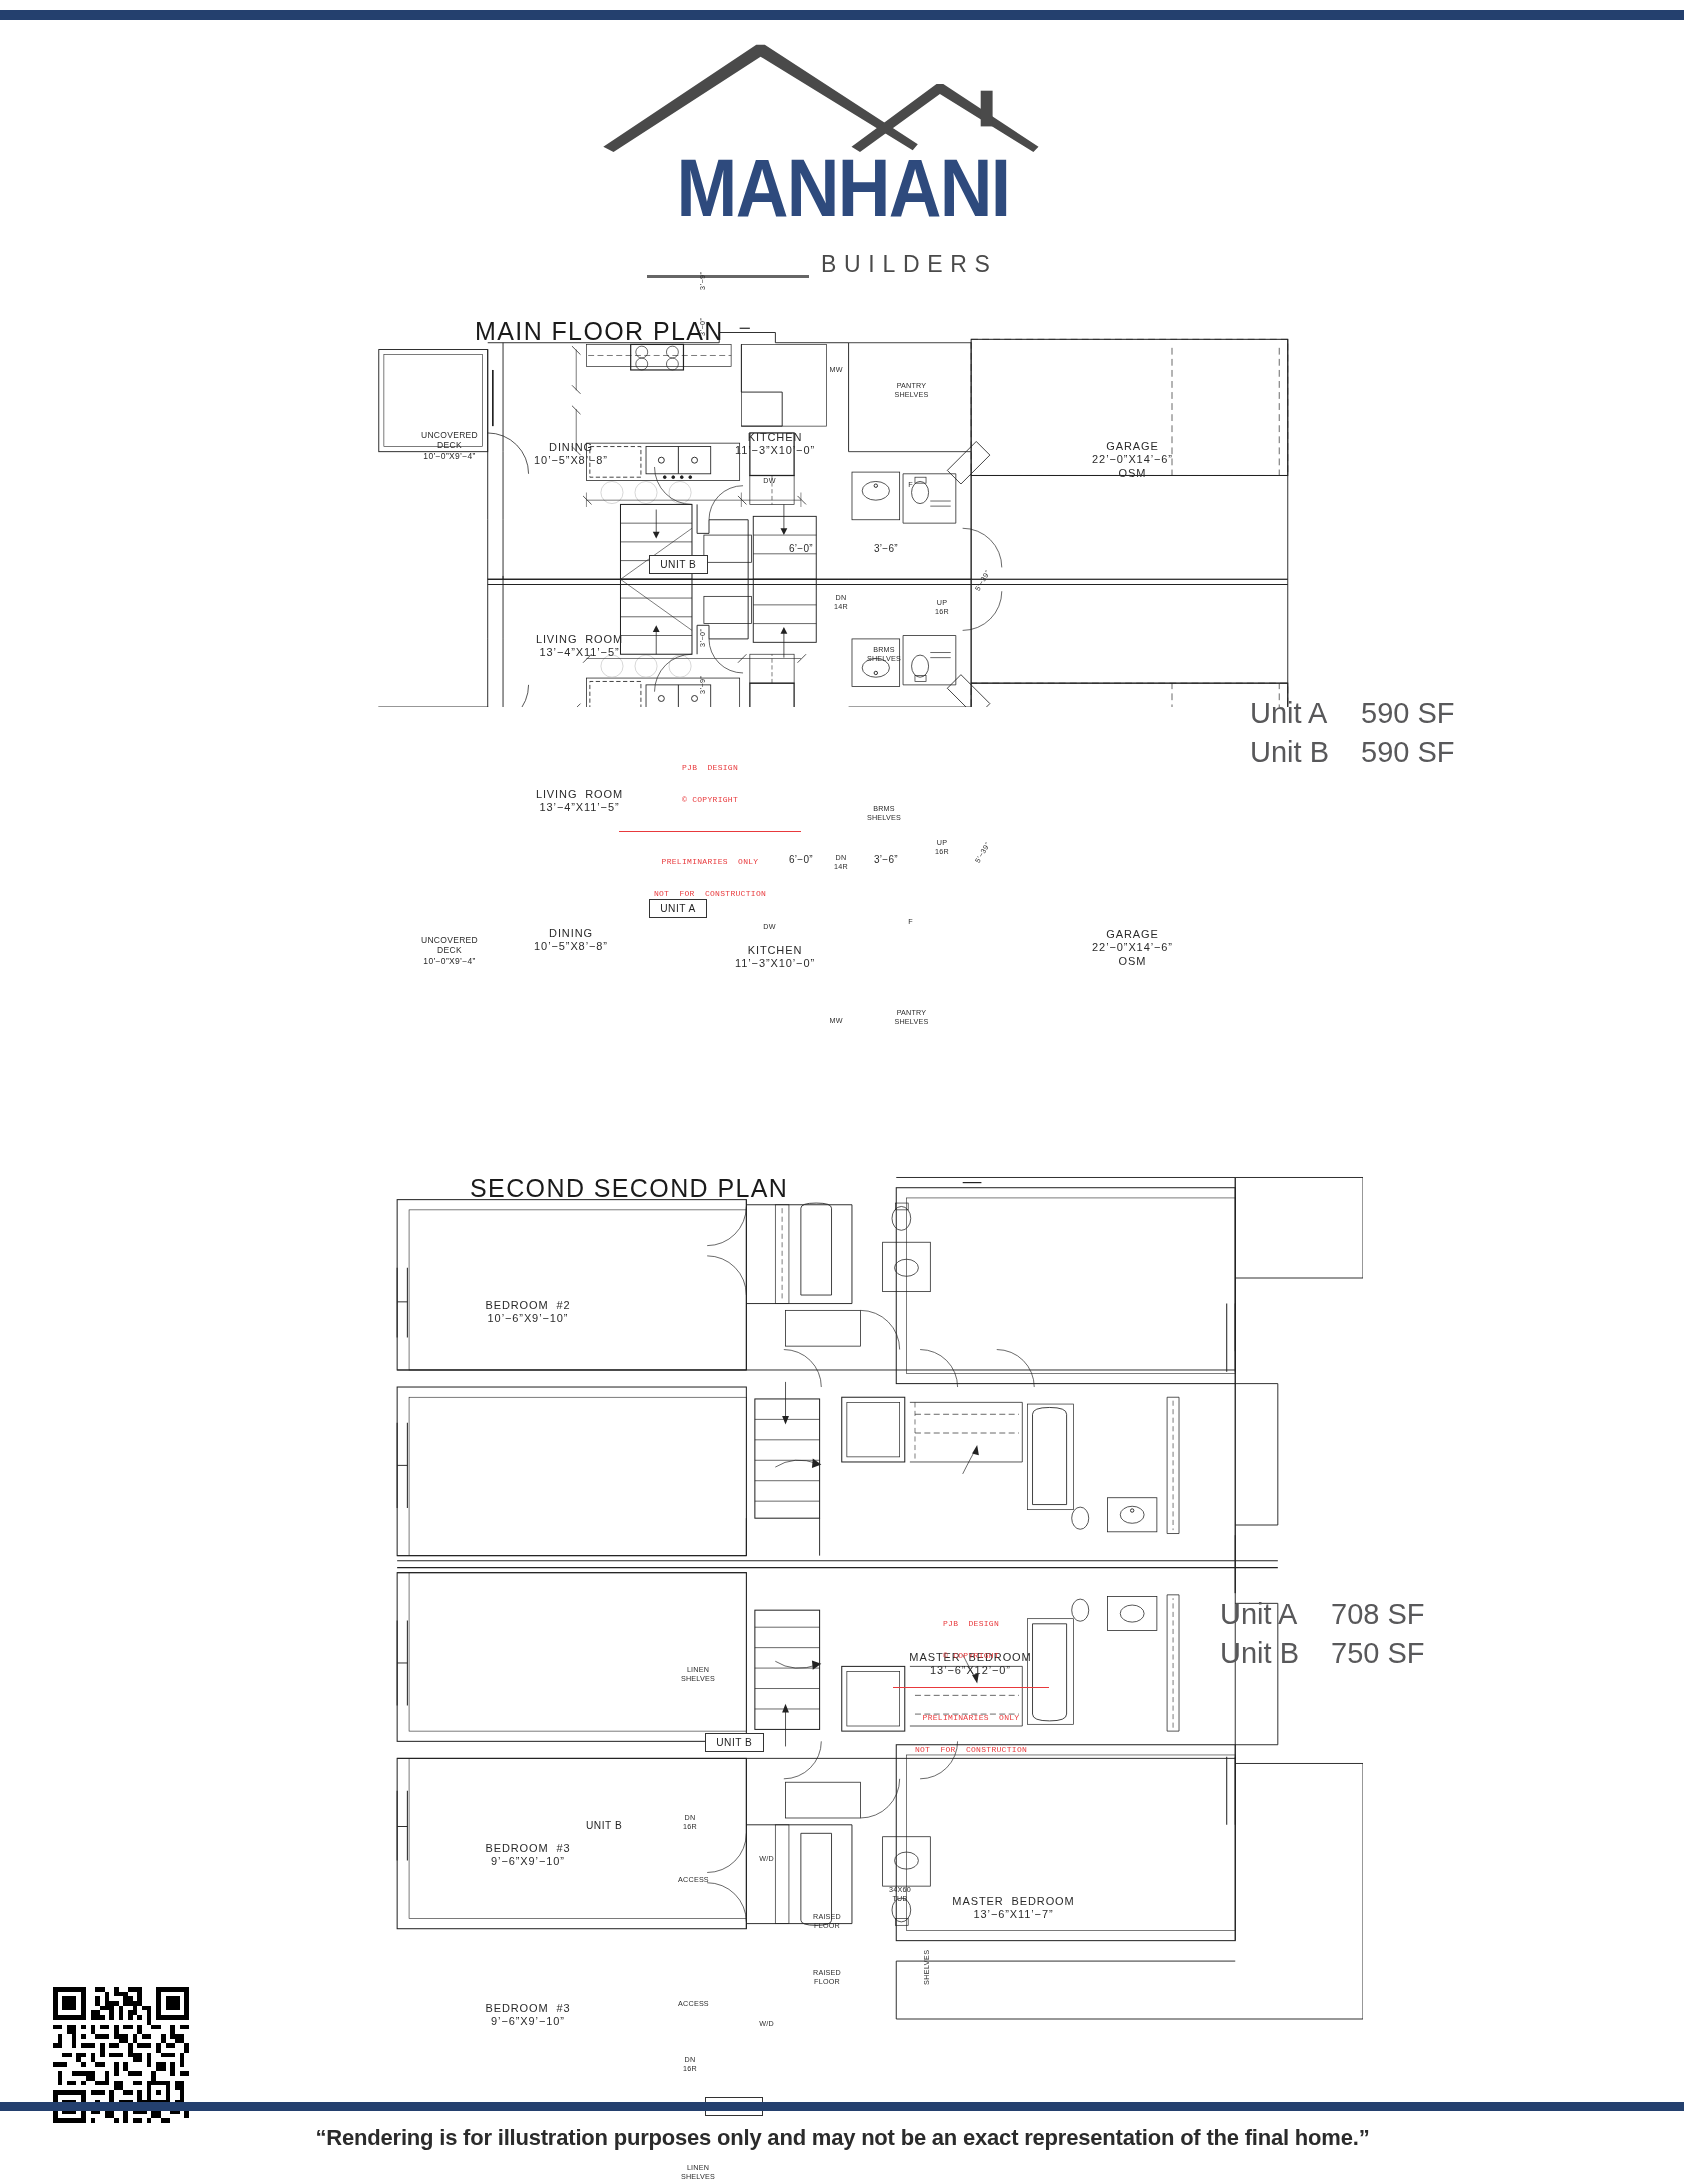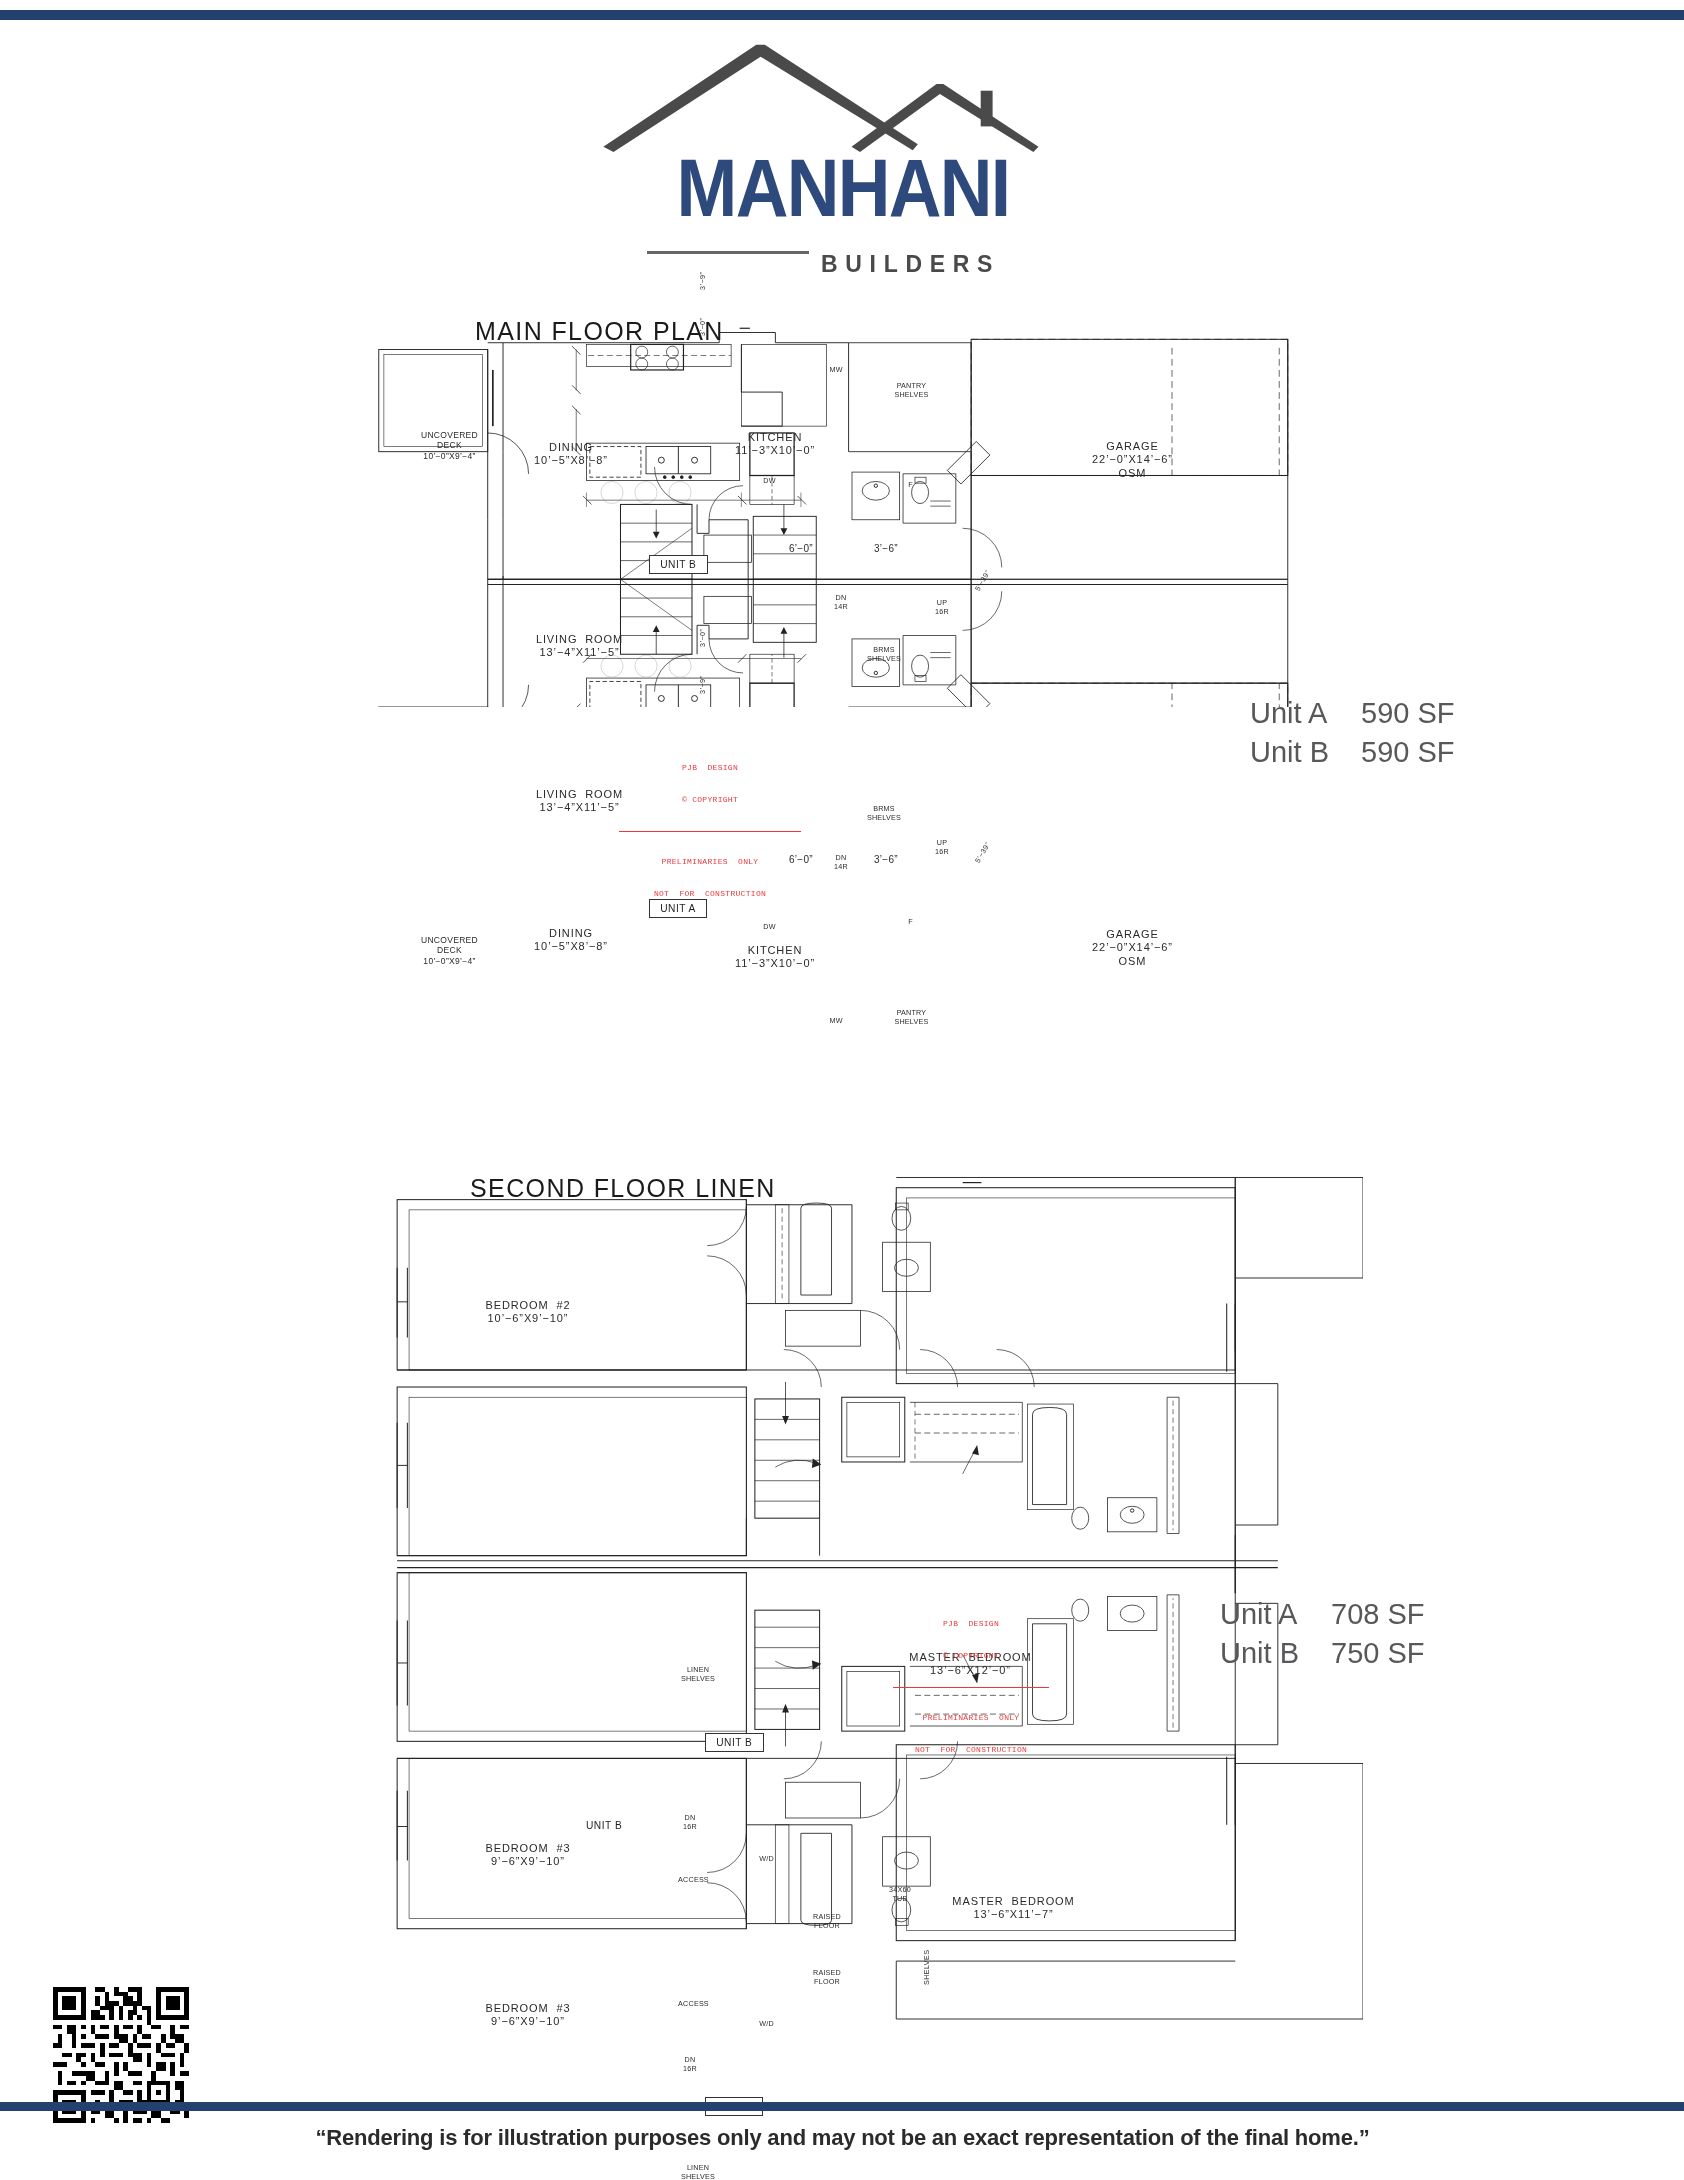--- a/index.html
+++ b/index.html
@@ -34,21 +34,21 @@
     font-weight:bold;
     font-size:73px;
     letter-spacing:-1.7px;
     color:#2e4a7d;
     line-height:1;
     transform:scaleY(1.12);
     transform-origin:top center;
   }
   .logo-sub-row {
     position:absolute; left:51px; top:213px; width:400px;
-    display:flex; align-items:flex-start; gap:12px;font-weight:bold;
+    display:flex; align-items:flex-end; gap:12px;
   }
   .logo-rule { flex:0 0 162px; height:2.6px; background:#666666; }
   .logo-sub {
     font-size:23px; letter-spacing:7.7px; color:#4a4a4a;
     font-family:"Liberation Sans", sans-serif;
   }
 
   
   .plan-title {
     position:absolute;
@@ -432,21 +432,21 @@
   <div class="sf-row">
     <span class="sf-unit">Unit A</span>
     <span>590 SF</span>
   </div>
   <div class="sf-row">
     <span class="sf-unit">Unit B</span>
     <span>590 SF</span>
   </div>
 </div>
 
-<div class="plan-title" id="second-title">SECOND FLOOR LINEN</div>
+<div class="plan-title" id="second-title">SECOND SECOND PLAN</div>
 
 <svg class="plan-svg" id="second-plan" viewBox="0 0 1160 1130">
   <g fill="none" stroke="#222" stroke-width="1.1">
 
     <path d="M612 12 L1010 12 L1010 216 L1010 216"></path>
     <path d="M1010 12 L1010 500"></path>
 
     <rect x="26" y="38" width="410" height="200" stroke-width="1.2"></rect>
     <rect x="40" y="50" width="396" height="188" stroke-width="0.7"></rect>
 

